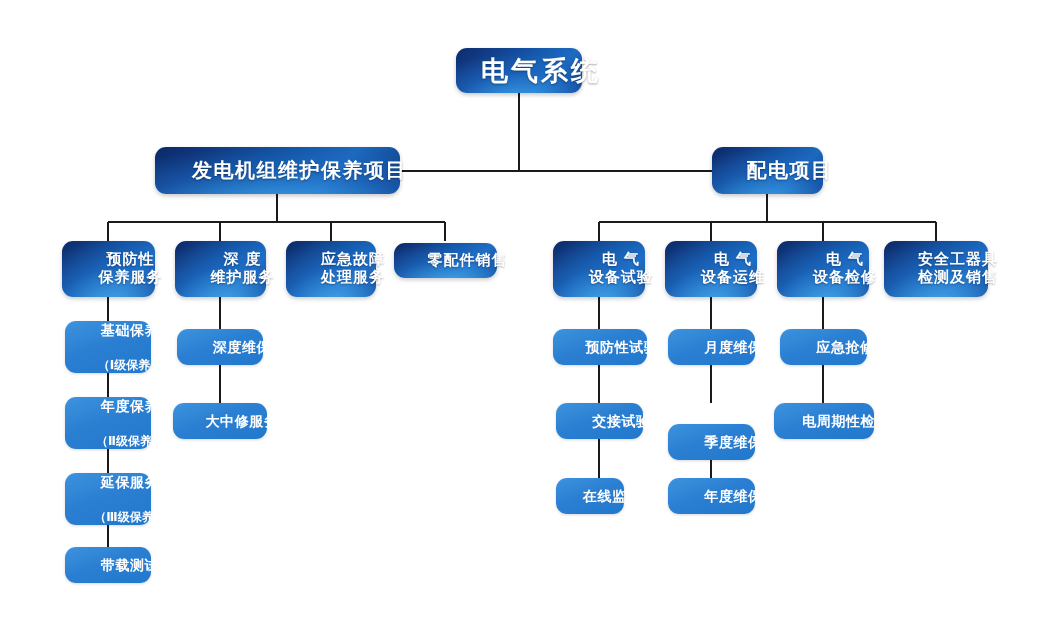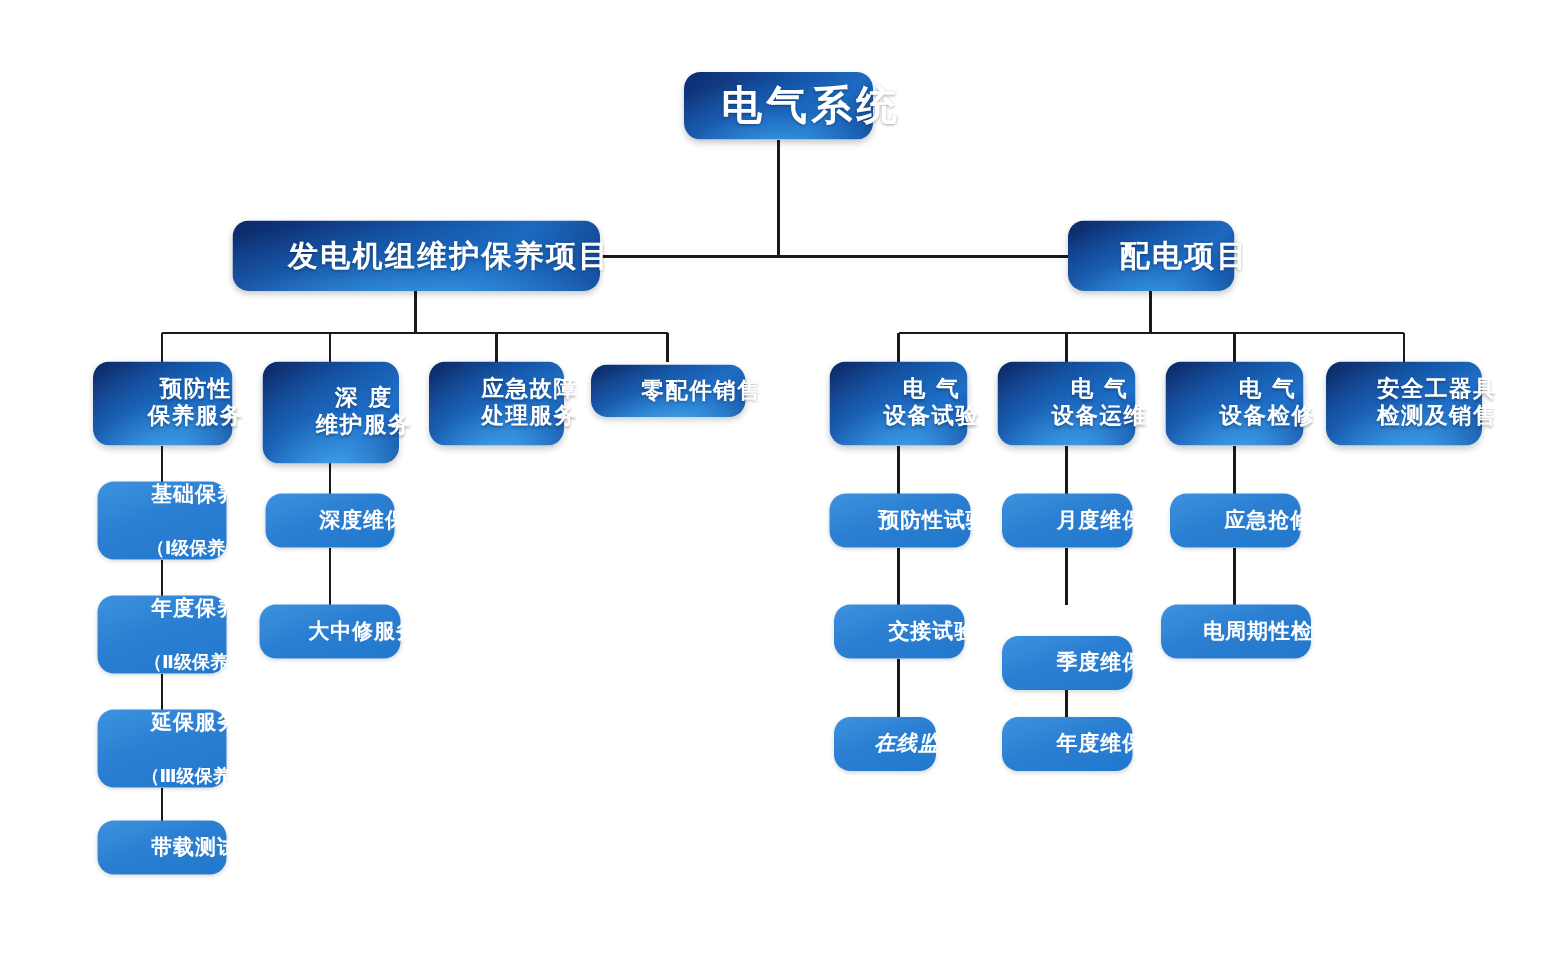--- a/index.html
+++ b/index.html
@@ -125,21 +125,21 @@
 
   <div class="node lvl-2 t-l2" style="left:712px;top:147px;width:111px;height:47px;">
     <span class="ln1">配电项目</span>
   </div>
 
   <div class="node lvl-3 t-l3" style="left:62px;top:241px;width:93px;height:56px;">
     <span class="ln1">预防性</span>
     <span class="ln2">保养服务</span>
   </div>
 
-  <div class="node lvl-3 t-l3" style="left:175px;top:241px;width:91px;height:68px;">
+  <div class="node lvl-3 t-l3" style="left:175px;top:241px;width:91px;height:56px;">
     <span class="ln1">深 度</span>
     <span class="ln2">维护服务</span>
   </div>
 
   <div class="node lvl-3 t-l3" style="left:286px;top:241px;width:90px;height:56px;">
     <span class="ln1">应急故障</span>
     <span class="ln2">处理服务</span>
   </div>
 
   <div class="node lvl-3 t-l3" style="left:394px;top:243px;width:103px;height:35px;">
@@ -194,21 +194,21 @@
   </div>
 
   <div class="node lvl-leaf t-leaf" style="left:553px;top:329px;width:94px;height:36px;">
     <span class="ln1">预防性试验</span>
   </div>
 
   <div class="node lvl-leaf t-leaf" style="left:556px;top:403px;width:87px;height:36px;">
     <span class="ln1">交接试验</span>
   </div>
 
-  <div class="node lvl-leaf t-leaf" style="left:556px;top:478px;width:68px;height:36px;font-style:italic;">
+  <div class="node lvl-leaf t-leaf" style="left:556px;top:478px;width:68px;height:36px;">
     <span class="ln1">在线监测</span>
   </div>
 
   <div class="node lvl-leaf t-leaf" style="left:668px;top:329px;width:87px;height:36px;">
     <span class="ln1">月度维保</span>
   </div>
 
   <div class="node lvl-leaf t-leaf" style="left:668px;top:403px;width:87px;height:36px;margin-top:21px;">
     <span class="ln1">季度维保</span>
   </div>

